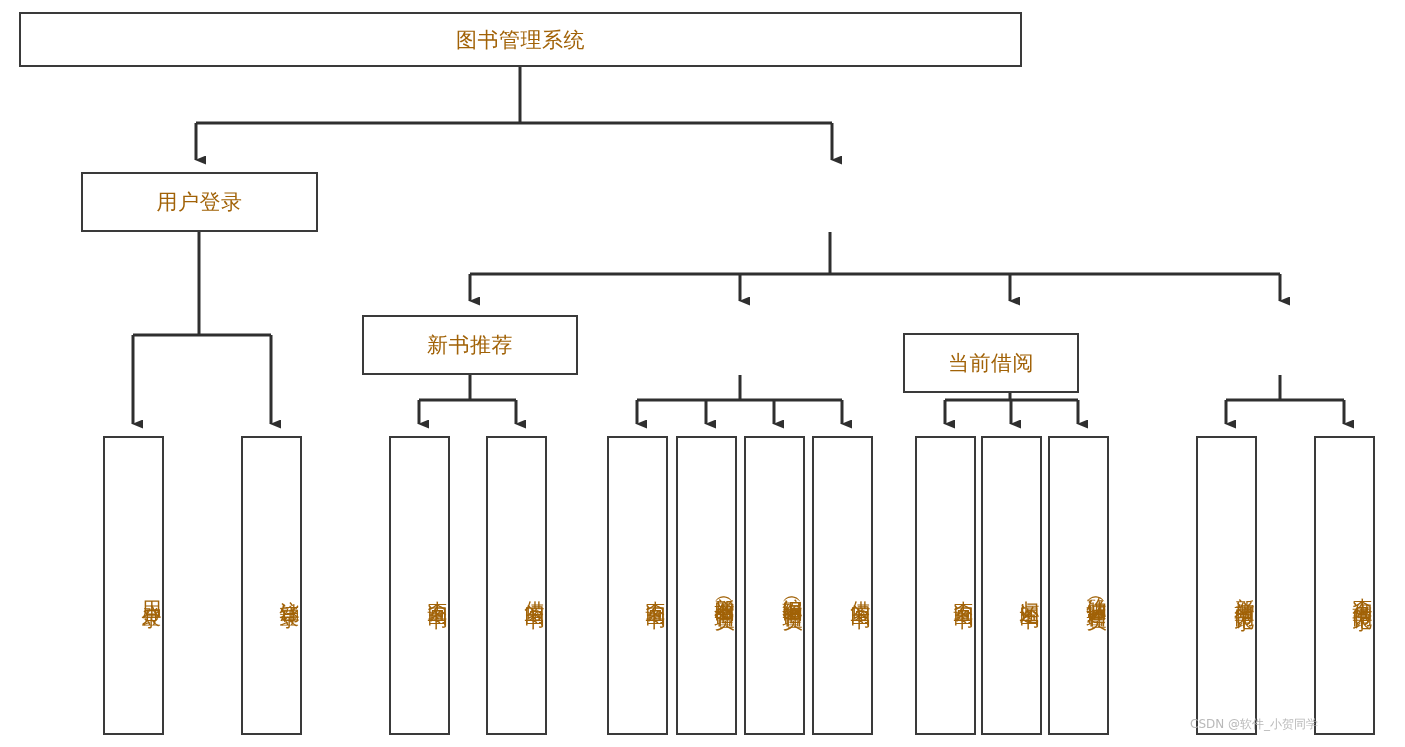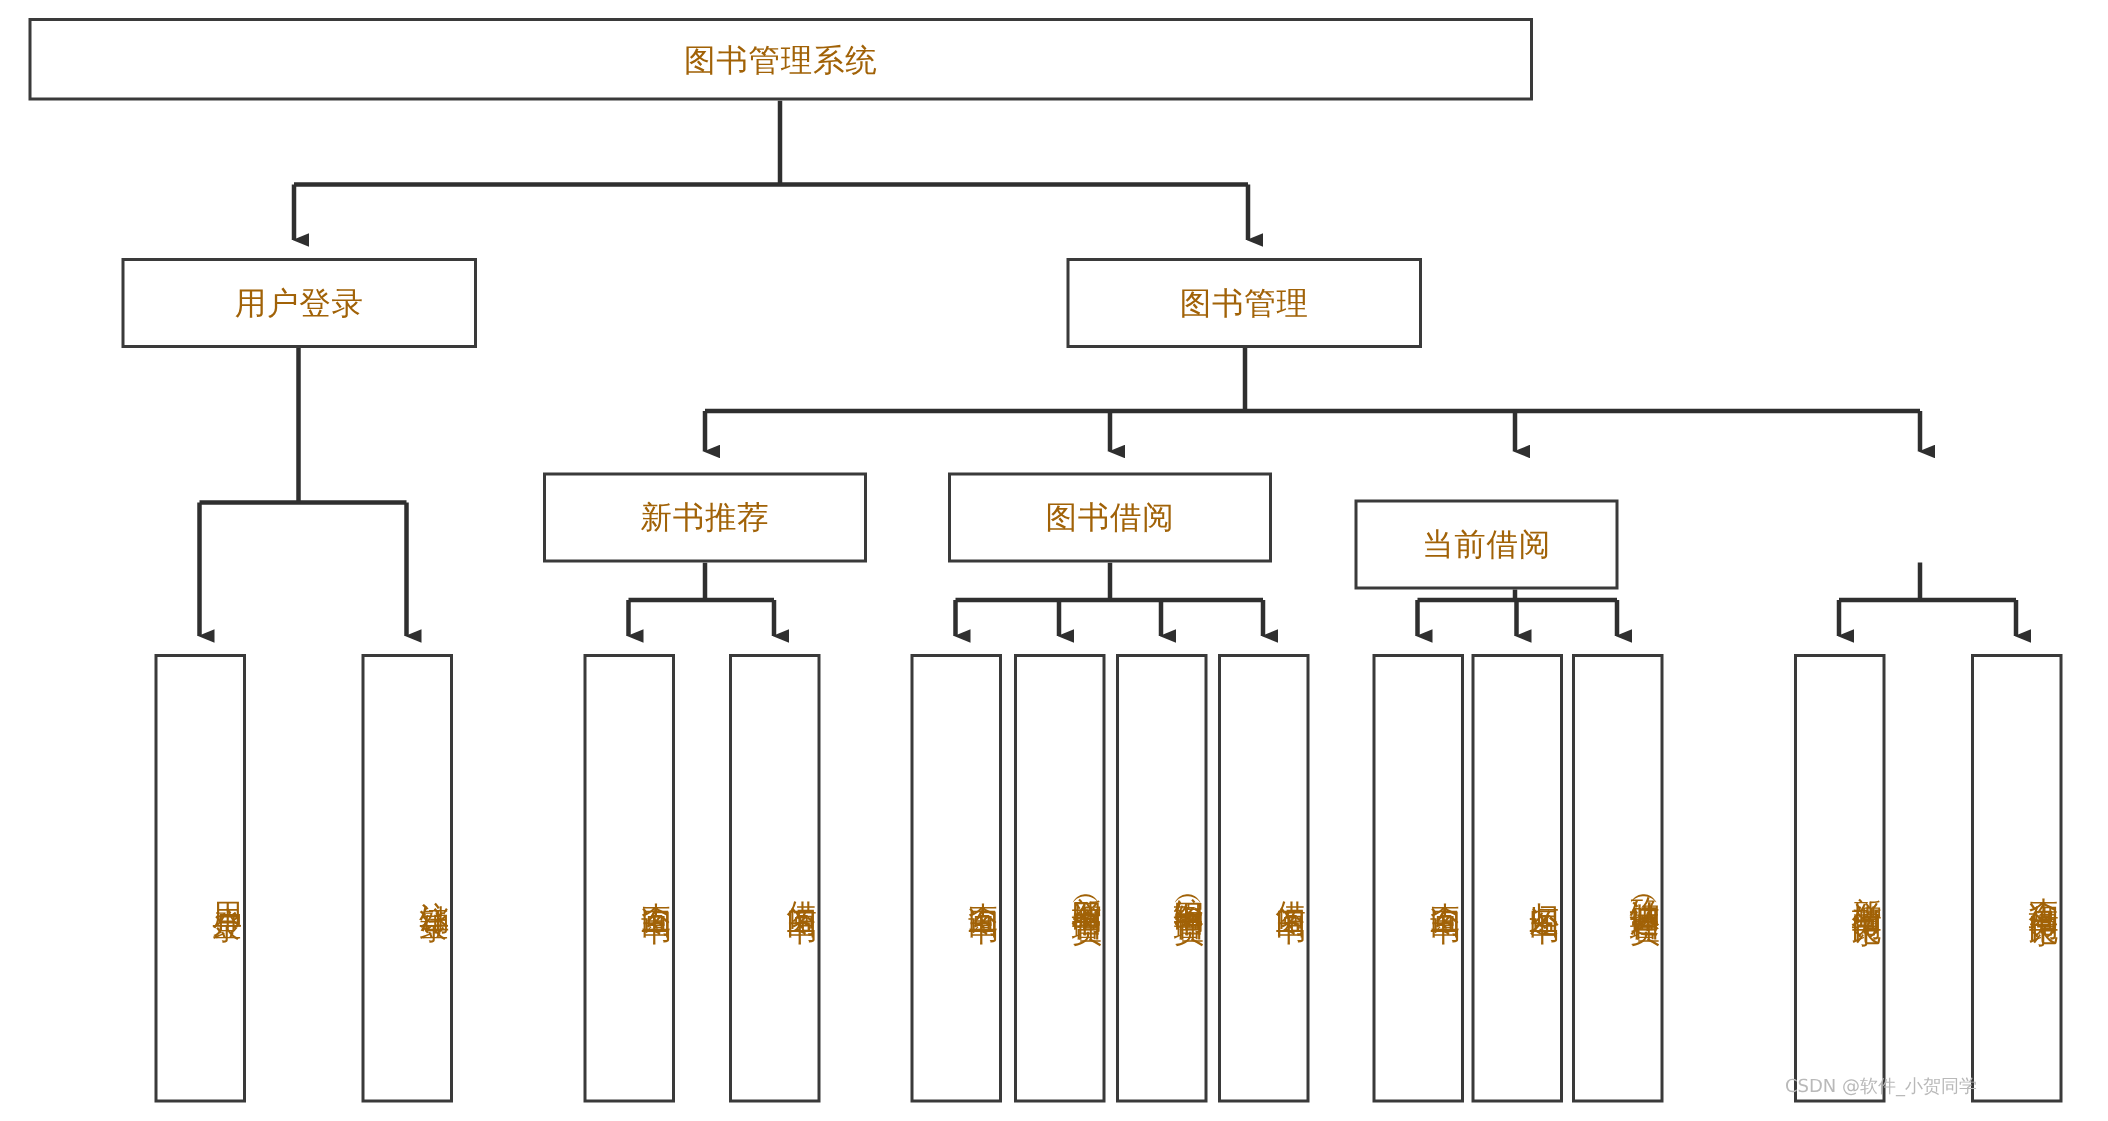--- a/index.html
+++ b/index.html
@@ -117,31 +117,25 @@
   </svg>
 
   <div class="node node-h" style="left:19px; top:12px; width:1003px; height:55px;">
     <span>图书管理系统</span>
   </div>
 
   <div class="node node-h" style="left:81px; top:172px; width:237px; height:60px;">
     <span>用户登录</span>
   </div>
 
-  <div class="node node-h" style="left:711px; top:172px; width:237px; height:60px;">
-    <span>图书管理</span>
-  </div>
 
   <div class="node node-h" style="left:362px; top:315px; width:216px; height:60px;">
     <span>新书推荐</span>
   </div>
 
-  <div class="node node-h" style="left:632px; top:315px; width:216px; height:60px;">
-    <span>图书借阅</span>
-  </div>
 
   <div class="node node-h" style="left:903px; top:315px; width:176px; height:60px;margin-top:18px;">
     <span>当前借阅</span>
   </div>
 
 
   <div class="node node-v" style="left:103px; top:436px; width:61px; height:299px;">
     <span>用户登录</span>
   </div>
 

